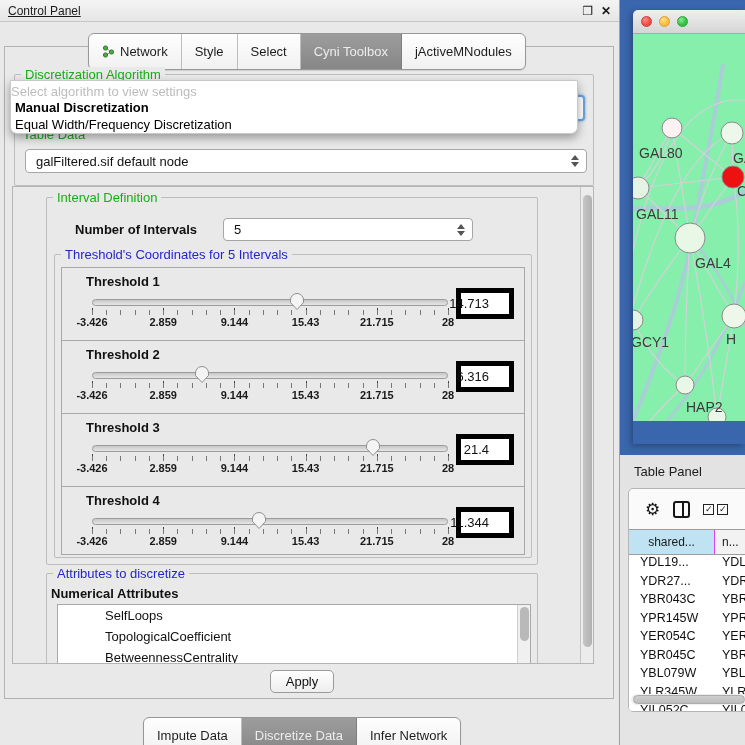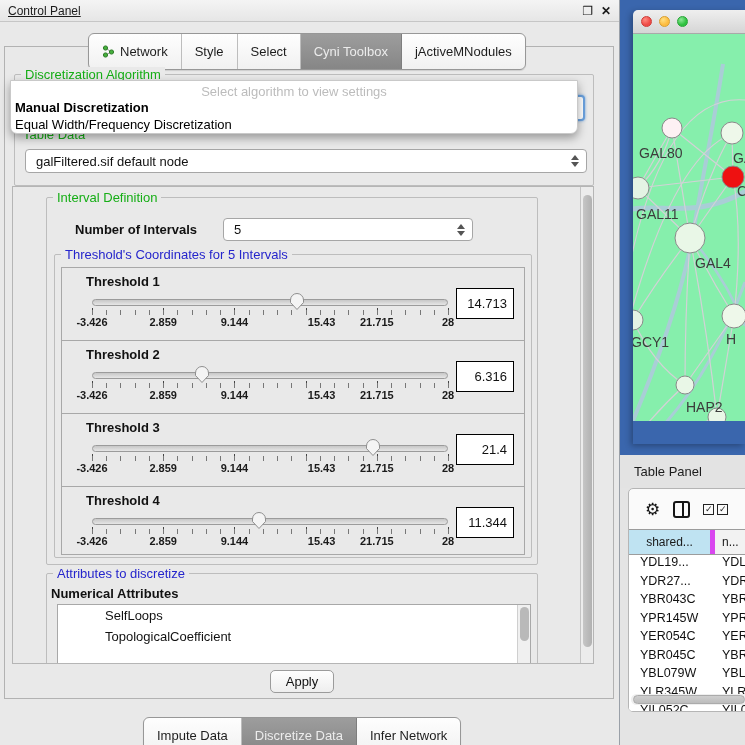--- a/index.html
+++ b/index.html
@@ -69,43 +69,43 @@
     background:linear-gradient(#c7c7c7,#e6e6e6); }
   .slider .thumb { position:absolute; top:24px; transform:translateX(-50%); width:16px; height:19px; }
   .ticks-minor { position:absolute; left:0; top:42px; width:357px; height:5px;
     background:repeating-linear-gradient(90deg,#777 0,#777 1px,transparent 1px,transparent 14.24px); }
   .ticks-major { position:absolute; left:0; top:40px; width:357px; height:7px;
     background:repeating-linear-gradient(90deg,#444 0,#444 1px,transparent 1px,transparent 71.2px); }
   .tick-labels { position:absolute; left:0; top:48px; width:356px; height:14px;
     font-size:11px; font-weight:600; color:#1a1a1a; }
   .tick-labels span { position:absolute; transform:translateX(-50%); white-space:nowrap; }
   .tick-labels span:nth-child(1){left:0;} .tick-labels span:nth-child(2){left:20%;}
-  .tick-labels span:nth-child(3){left:40%;} .tick-labels span:nth-child(4){left:60%;margin-left:16px;}
+  .tick-labels span:nth-child(3){left:40%;} .tick-labels span:nth-child(4){left:60%;}
   .tick-labels span:nth-child(5){left:80%;} .tick-labels span:nth-child(6){left:100%;}
   .thr-value { position:absolute; right:10px; top:20px; width:58px; height:31px;
-    background:#fff; border:1px solid #000000; font-size:13px; color:#111;
-    display:flex; align-items:center; justify-content:flex-end; padding-right:6px; }
+    background:#fff; border:5px solid #000000; font-size:13px; color:#111;
+    display:flex; align-items:center; justify-content:flex-end; padding-right:20px; }
 
   
   .attr-list { position:absolute; background:#fff; border:1px solid #a8a8a8; overflow:hidden;padding-left:39px; }
   .attr-item { font-size:13px; color:#111; padding:2px 0 2px 8px; line-height:17px; }
   .attr-vscroll { position:absolute; right:0; top:0; width:13px; height:100%;
     background:#f0f0f0; border-left:1px solid #cfcfcf; }
   .attr-vscroll .thumb { position:absolute; left:2px; top:2px; width:9px; height:34px;
     border-radius:5px; background:#b9b9b9; }
 
   .apply-btn { position:absolute; left:270px; top:670px; width:64px; height:23px;
     background:linear-gradient(#fefefe,#eee); border:1px solid #9b9b9b; border-radius:5px;
     font-size:13px; color:#111; display:flex; align-items:center; justify-content:center; cursor:default; }
 
   
   .algo-popup { position:absolute; left:10px; top:80px; width:568px; height:54px;
     background:#fff; border:1px solid #c9c9c9; border-radius:0 0 7px 7px;
     box-shadow:0 4px 10px rgba(0,0,0,.35); z-index:30; }
-  .popup-hint { position:absolute; top:3px; width:100%; text-align:center;
+  .popup-hint { position:absolute; top:3px; width:100%; text-align:left;
     font-size:13px; color:#bcbcbc; }
   .popup-opt1 { position:absolute; left:4px; top:19px; font-size:13px; font-weight:bold; color:#000; }
   .popup-opt2 { position:absolute; left:4px; top:36px; font-size:13px; color:#000; }
 
   
   .desktop { position:absolute; left:620px; top:0; width:125px; height:455px; background:#3a66ad; }
   .net-window { position:absolute; left:633px; top:10px; width:112px; height:434px;
     border-radius:5px 0 0 0; overflow:hidden; box-shadow:-2px 2px 6px rgba(0,0,0,.3); }
   .net-titlebar { height:24px; background:linear-gradient(#efefef,#d5d5d5);
     border-bottom:1px solid #a9a9a9; display:flex; align-items:center; padding-left:8px; gap:7px; }
@@ -124,21 +124,21 @@
   .table-box { position:absolute; left:628px; top:488px; width:125px; height:224px;
     background:#fafafa; border:1px solid #b5b5b5; border-radius:5px 0 0 5px; overflow:hidden; }
   .table-toolbar { height:40px; display:flex; align-items:center; gap:13px; padding-left:16px; }
   .gear-glyph { font-size:17px; color:#151515; line-height:1; }
   .split-icon { width:17px; height:17px; border:2px solid #151515; border-radius:3px; position:relative; }
   .split-icon::after { content:""; position:absolute; left:50%; top:0; width:2px; height:100%; background:#151515; }
   .cb-icon { width:11px; height:11px; border:1.5px solid #222; font-size:9px; line-height:9px;
     text-align:center; color:#222; }
   .tbl-header { display:flex; height:26px; border-top:1px solid #9c9c9c; border-bottom:1px solid #9c9c9c; }
   .tbl-th { font-size:12px; color:#1a1a1a; display:flex; align-items:center; justify-content:center; }
-  .th-shared { width:86px; background:#bfe3f2; border-right:5px solid #d946ef; }
+  .th-shared { width:86px; background:#bfe3f2; border-right:1px solid #d946ef; }
   .th-name { flex:1; background:#f2f2f2; justify-content:flex-start; padding-left:7px; }
   .tbl-body { background:#fff; }
   .tbl-row { display:flex; height:18.5px; background:#fff; }
   .tbl-td { font-size:12.5px; color:#111; white-space:nowrap; overflow:hidden; }
   .td-c1 { width:86px; padding-left:11px; }
   .td-c2 { flex:1; padding-left:7px; }
   .hscrollbar { position:absolute; left:2px; bottom:6px; width:121px; height:11px;
     background:#efefef; border-radius:6px; }
   .hscrollbar .thumb { position:absolute; left:2px; top:1px; width:112px; height:9px;
     border-radius:5px; background:linear-gradient(#cfcfcf,#bcbcbc); border:1px solid #ababab; }
@@ -311,20 +311,21 @@
         </div>
       </div>
     </div>
 
     <div class="groupbox" style="left:33px; top:386px; width:492px; height:110px;">
       <span class="group-title t-blue">Attributes to discretize</span>
       <span class="label-bold abs" style="left:4px; top:12px;">Numerical Attributes</span>
       <div class="attr-list" style="left:10px; top:30px; width:474px; height:62px;">
         <div class="attr-item">SelfLoops</div>
         <div class="attr-item">TopologicalCoefficient</div>
+        <div class="attr-item">BetweennessCentrality</div>
         <div class="attr-vscroll">
             <div class="thumb"></div>
           </div>
       </div>
     </div>
 
     <div class="vscrollbar">
       <div class="thumb" style="top:8px; height:452px;"></div>
     </div>
   </div>

